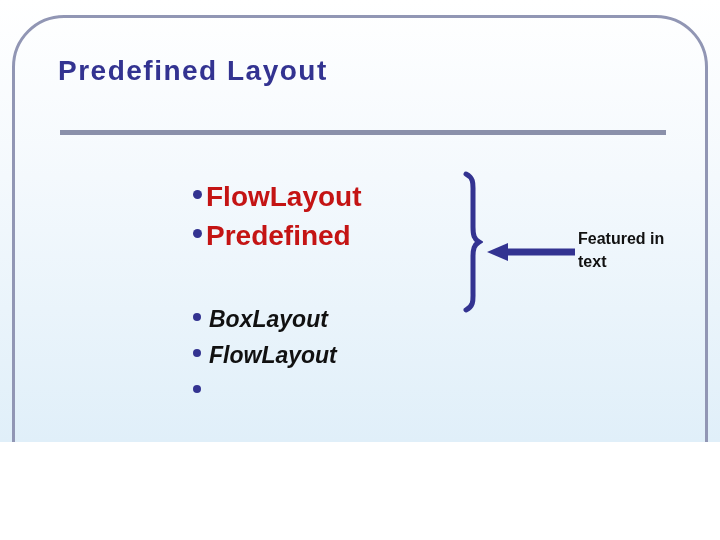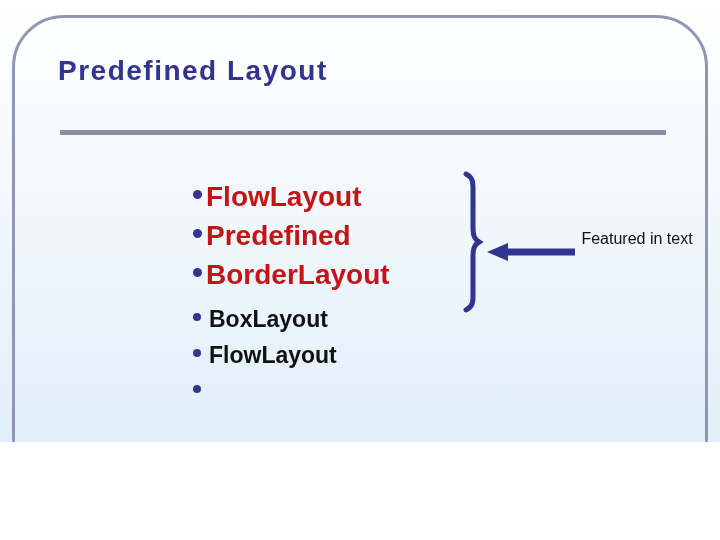--- a/index.html
+++ b/index.html
@@ -34,21 +34,21 @@
     width: 606px; height: 5px;
     background: var(--rule);
   }
   .list {
     position: absolute;
     left: 193px;
     margin: 0; padding: 0;
     list-style: none;
   }
   .list.big { top: 181px; }
-  .list.small { top: 306px; }
+  .list.small { top: 306px; font-style: italic; }
   .item {
     display: flex;
     align-items: flex-start;
   }
   .list.big .item { height: 39px; }
   .list.small .item { height: 36px; }
   .dot {
     border-radius: 50%;
     background: var(--bullet_color);
     flex: 0 0 auto;
@@ -75,24 +75,23 @@
   .arrow {
     position: absolute;
     left: 486px; top: 239px;
     width: 90px; height: 26px;
   }
   .callout {
     position: absolute;
     left: 578px; top: 227px;
     width: 118px;
     font-size: 16px;
-    font-weight: normal;
+    font-weight: bold;
     line-height: 23px;
     color: var(--other_color);
-    text-align: center;
   }
 </style>
 </head>
 <body>
 
 <div class="screen">
 
   <div class="frame"></div>
 
   <div class="title">
@@ -102,24 +101,20 @@
   <div class="title-rule"></div>
 
   <ul class="list big">
     <li class="item">
       <span class="dot"></span>
       <span class="txt">FlowLayout</span>
     </li>
     <li class="item">
       <span class="dot"></span>
       <span class="txt">Predefined</span>
-    </li>
-    <li class="item">
-      <span class="dot"></span>
-      <span class="txt">BorderLayout</span>
     </li>
   </ul>
 
   <ul class="list small">
     <li class="item">
       <span class="dot"></span>
       <span class="txt">BoxLayout</span>
     </li>
     <li class="item">
       <span class="dot"></span>

